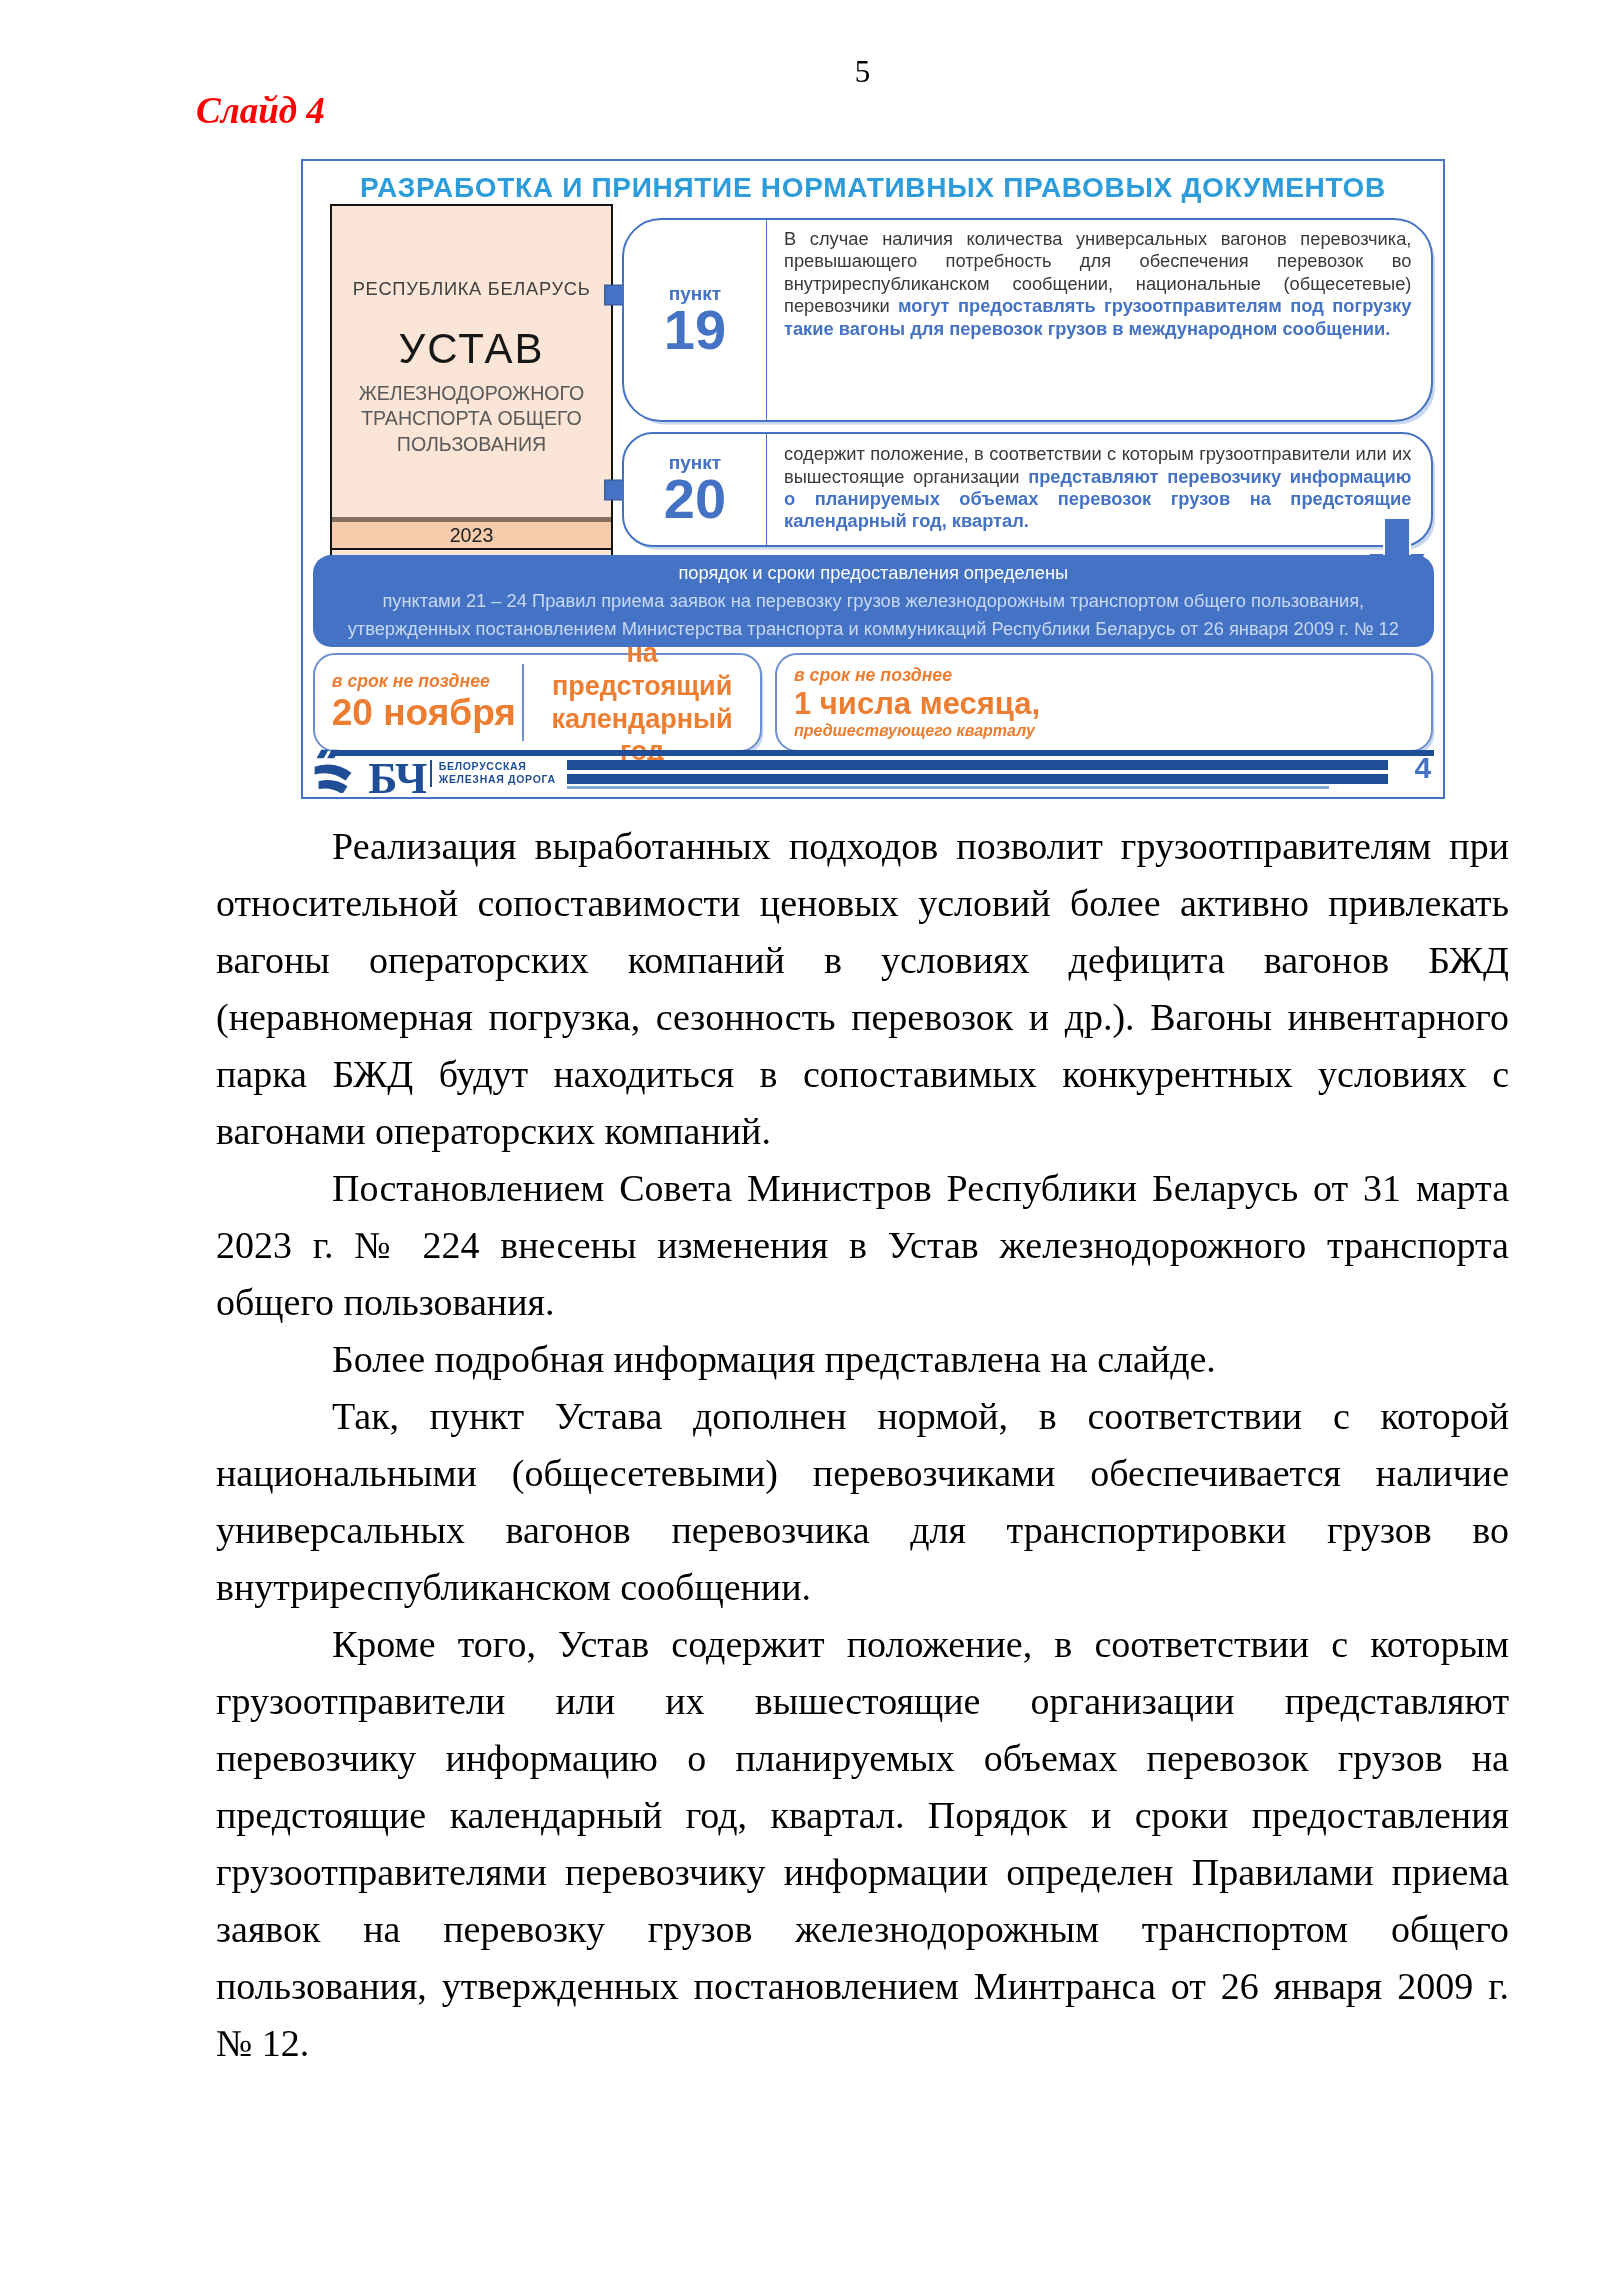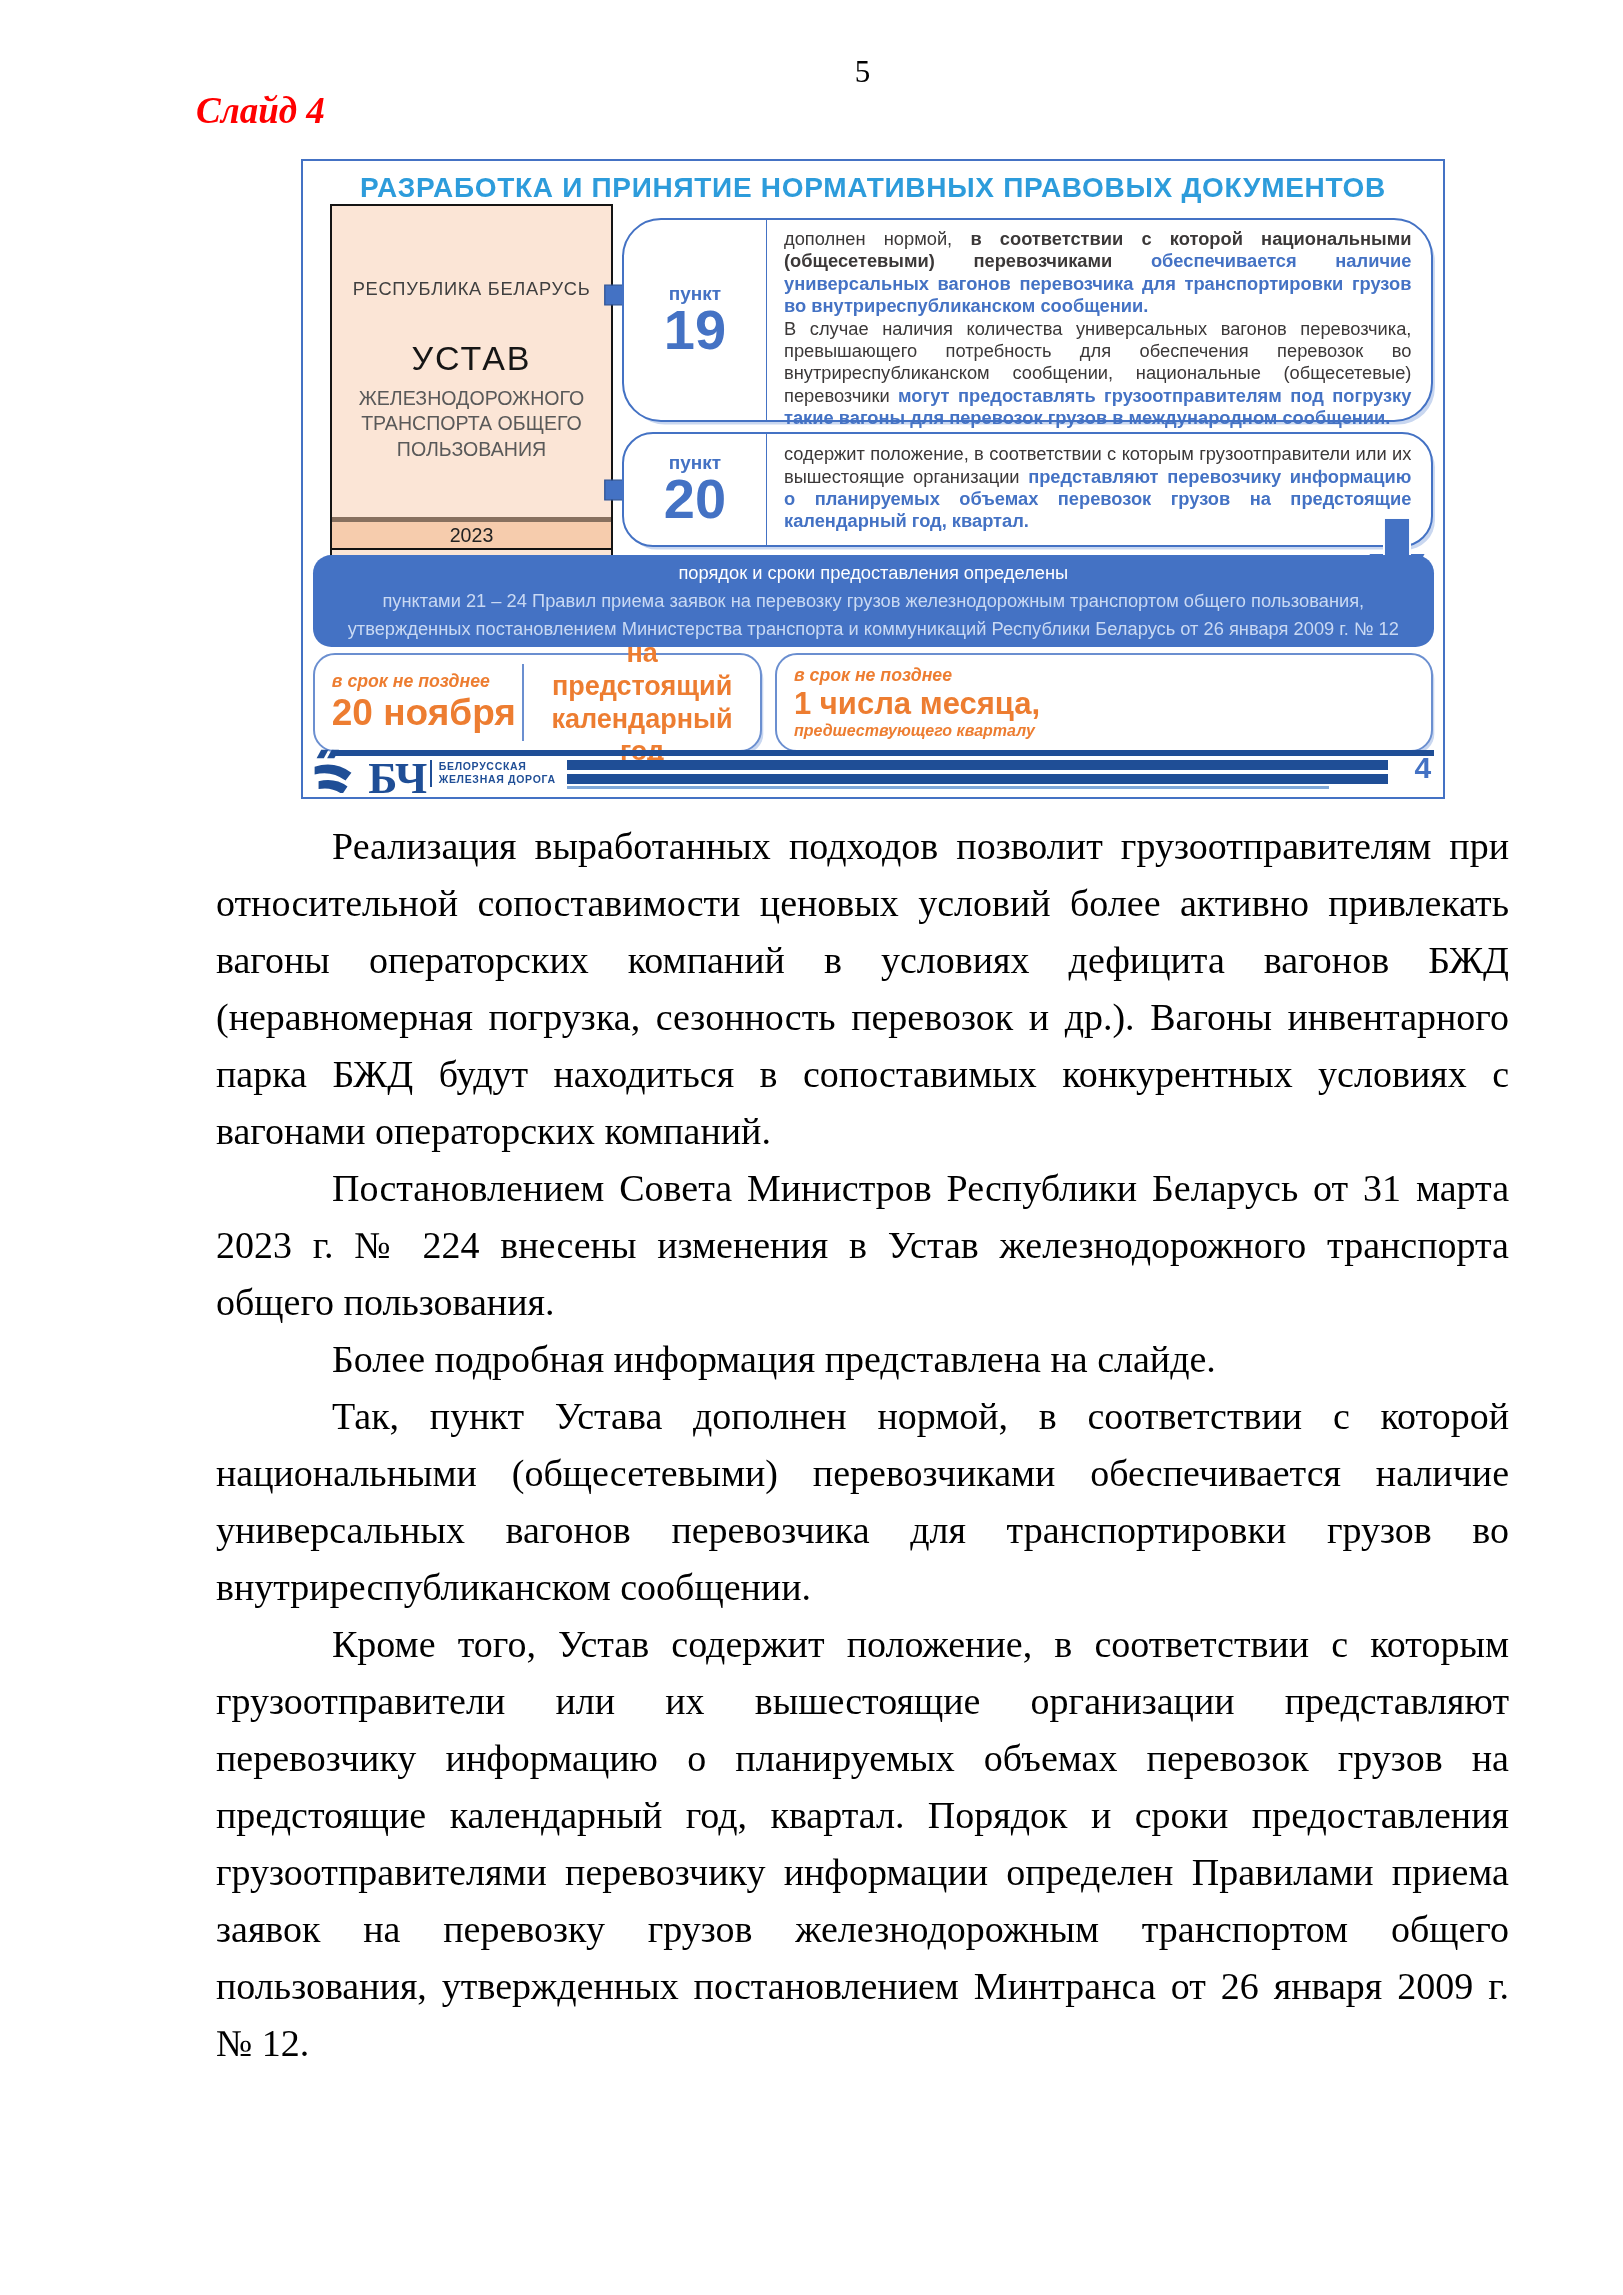--- a/index.html
+++ b/index.html
@@ -19,21 +19,21 @@
   .slide-title{position:absolute;left:0;right:0;top:10.5px;text-align:center;
                font-family:"Liberation Sans",sans-serif;font-weight:bold;font-size:28px;
                letter-spacing:0.7px;color:var(--title-blue,#2D9CDB);}
 
   
   .book{position:absolute;left:27px;top:43px;width:283px;height:374px;
         background:var(--book-bg,#FBE5D6);border:2.6px solid #141414;
         display:flex;flex-direction:column;align-items:center;text-align:center;
         font-family:"Liberation Sans",sans-serif;}
   .book-country{margin-top:72px;font-size:18.3px;color:#3f3f3f;letter-spacing:0.7px;}
-  .book-title{margin-top:39px;font-size:34px;color:#161616;letter-spacing:2px;}
+  .book-title{margin-top:25px;font-size:42px;color:#161616;letter-spacing:2px;}
   .book-sub{margin-top:7.9px;font-size:19.6px;color:#595959;line-height:1.3;}
   .book-year-band{margin-top:auto;width:100%;}
   .band-dark{height:5.9px;background:#87705f;}
   .band-year{background:var(--book-strip,#F6CCAD);border-bottom:2.6px solid #111;
              font-size:19.6px;color:#222;padding:1.3px 0;}
   .band-tail{height:26px;}
 
   
   .punkt-box{position:absolute;left:319px;width:811px;border:2px solid var(--accent-blue,#4472C4);
              border-radius:39px;display:flex;background:#fff;
@@ -144,21 +144,20 @@
         <polygon points="1,17 49,17 49,3 85,32 49,61 49,47 1,47" fill="#4472C4" stroke="#2F5496" stroke-width="2"></polygon>
       </svg>
     </div>
 
     <div class="punkt-box" id="punkt19">
       <div class="punkt-side">
         <div class="punkt-word">пункт</div>
         <div class="punkt-num">19</div>
       </div>
       <div class="punkt-text">
-        <p><span>дополнен нормой, </span><span class="b">в соответствии с которой национальными (общесетевыми) перевозчиками </span><span class="blue">обеспечивается наличие универсальных вагонов перевозчика для транспортировки грузов во внутриреспубликанском сообщении.</span></p>
         <p><span>В случае наличия количества универсальных вагонов перевозчика, превышающего потребность для обеспечения перевозок во внутриреспубликанском сообщении, национальные (общесетевые) перевозчики </span><span class="blue">могут предоставлять грузоотправителям под погрузку такие вагоны для перевозок грузов в международном сообщении.</span></p>
       </div>
     </div>
 
     <div class="punkt-box" id="punkt20">
       <div class="punkt-side">
         <div class="punkt-word">пункт</div>
         <div class="punkt-num">20</div>
       </div>
       <div class="punkt-text">

